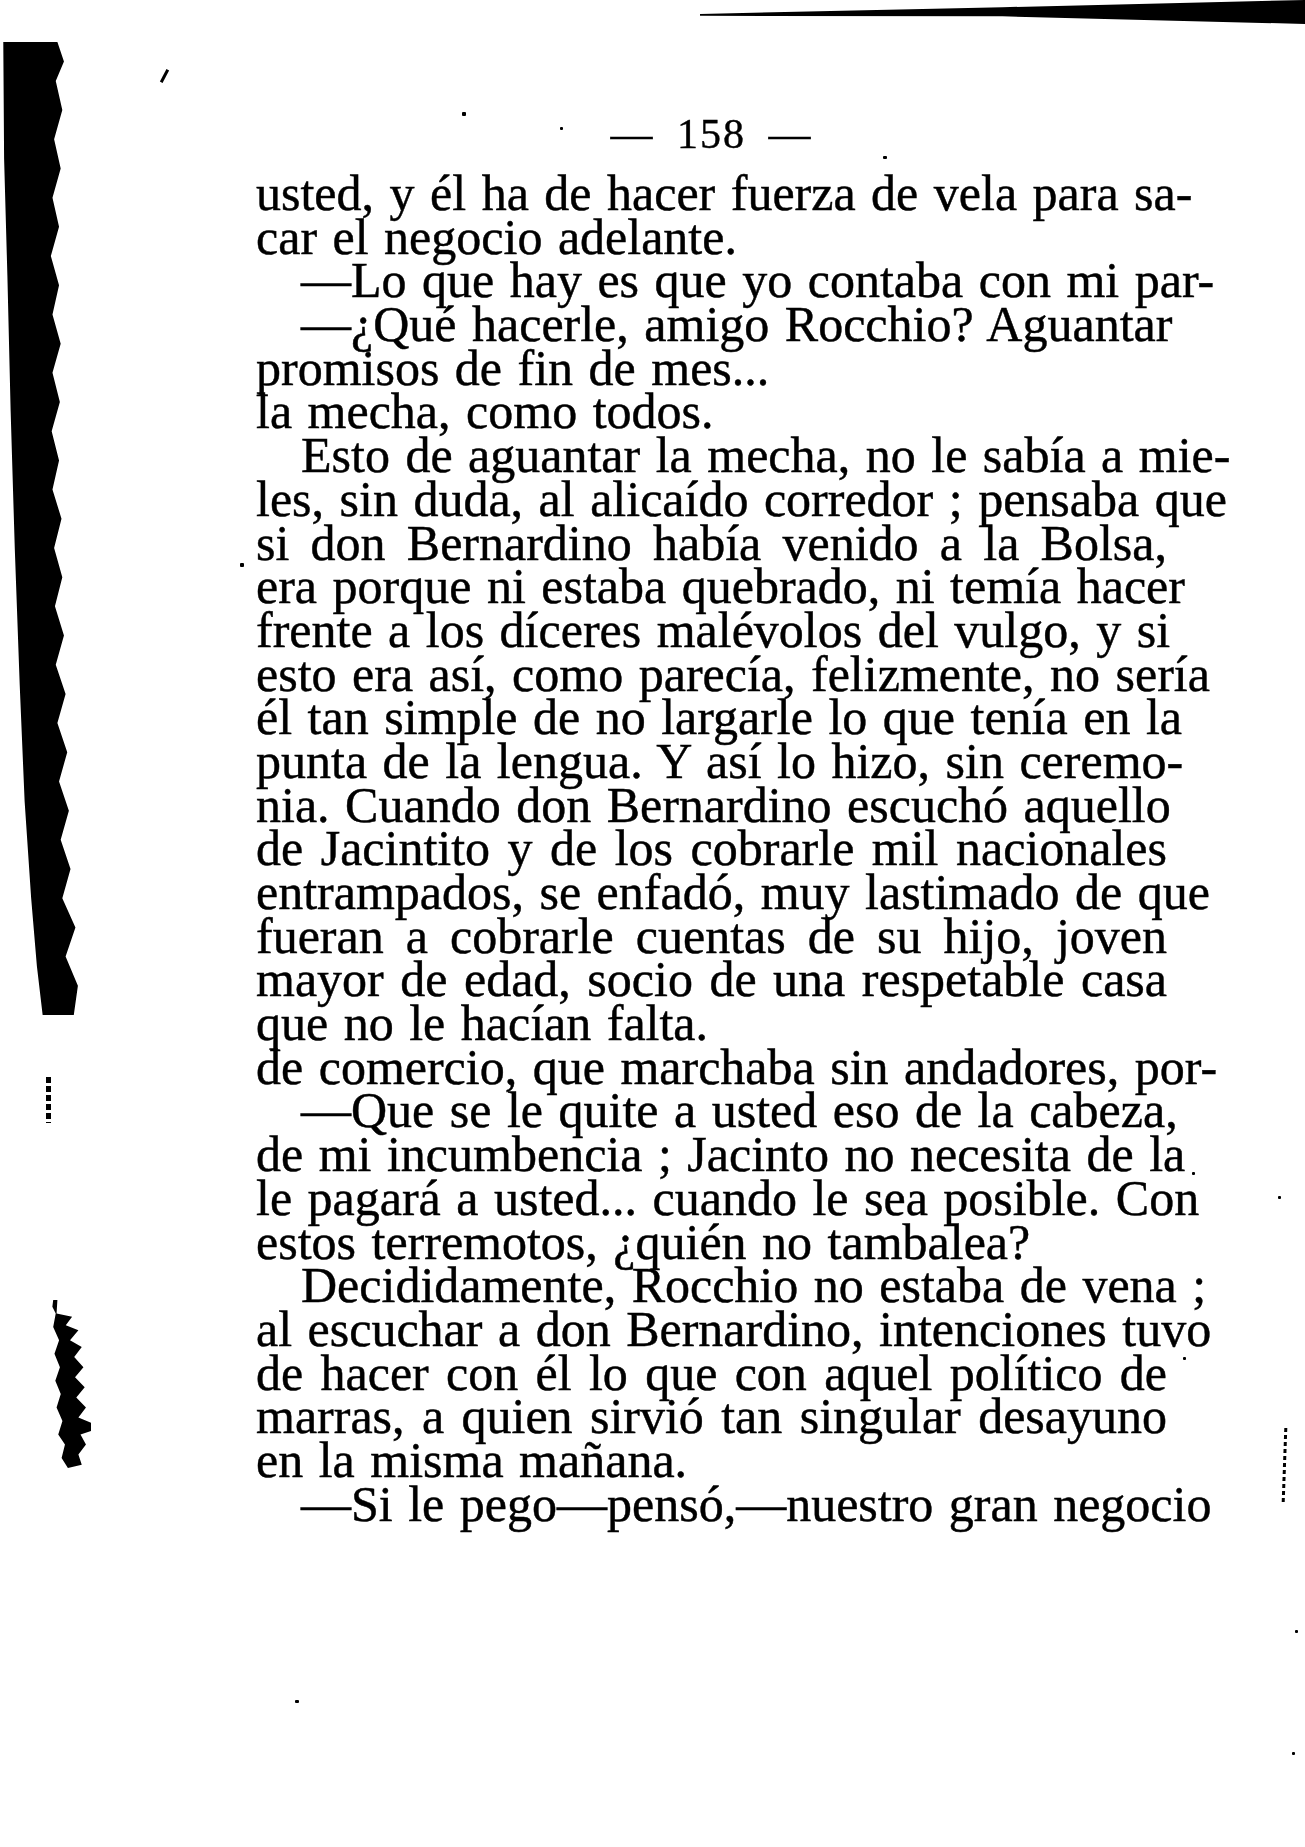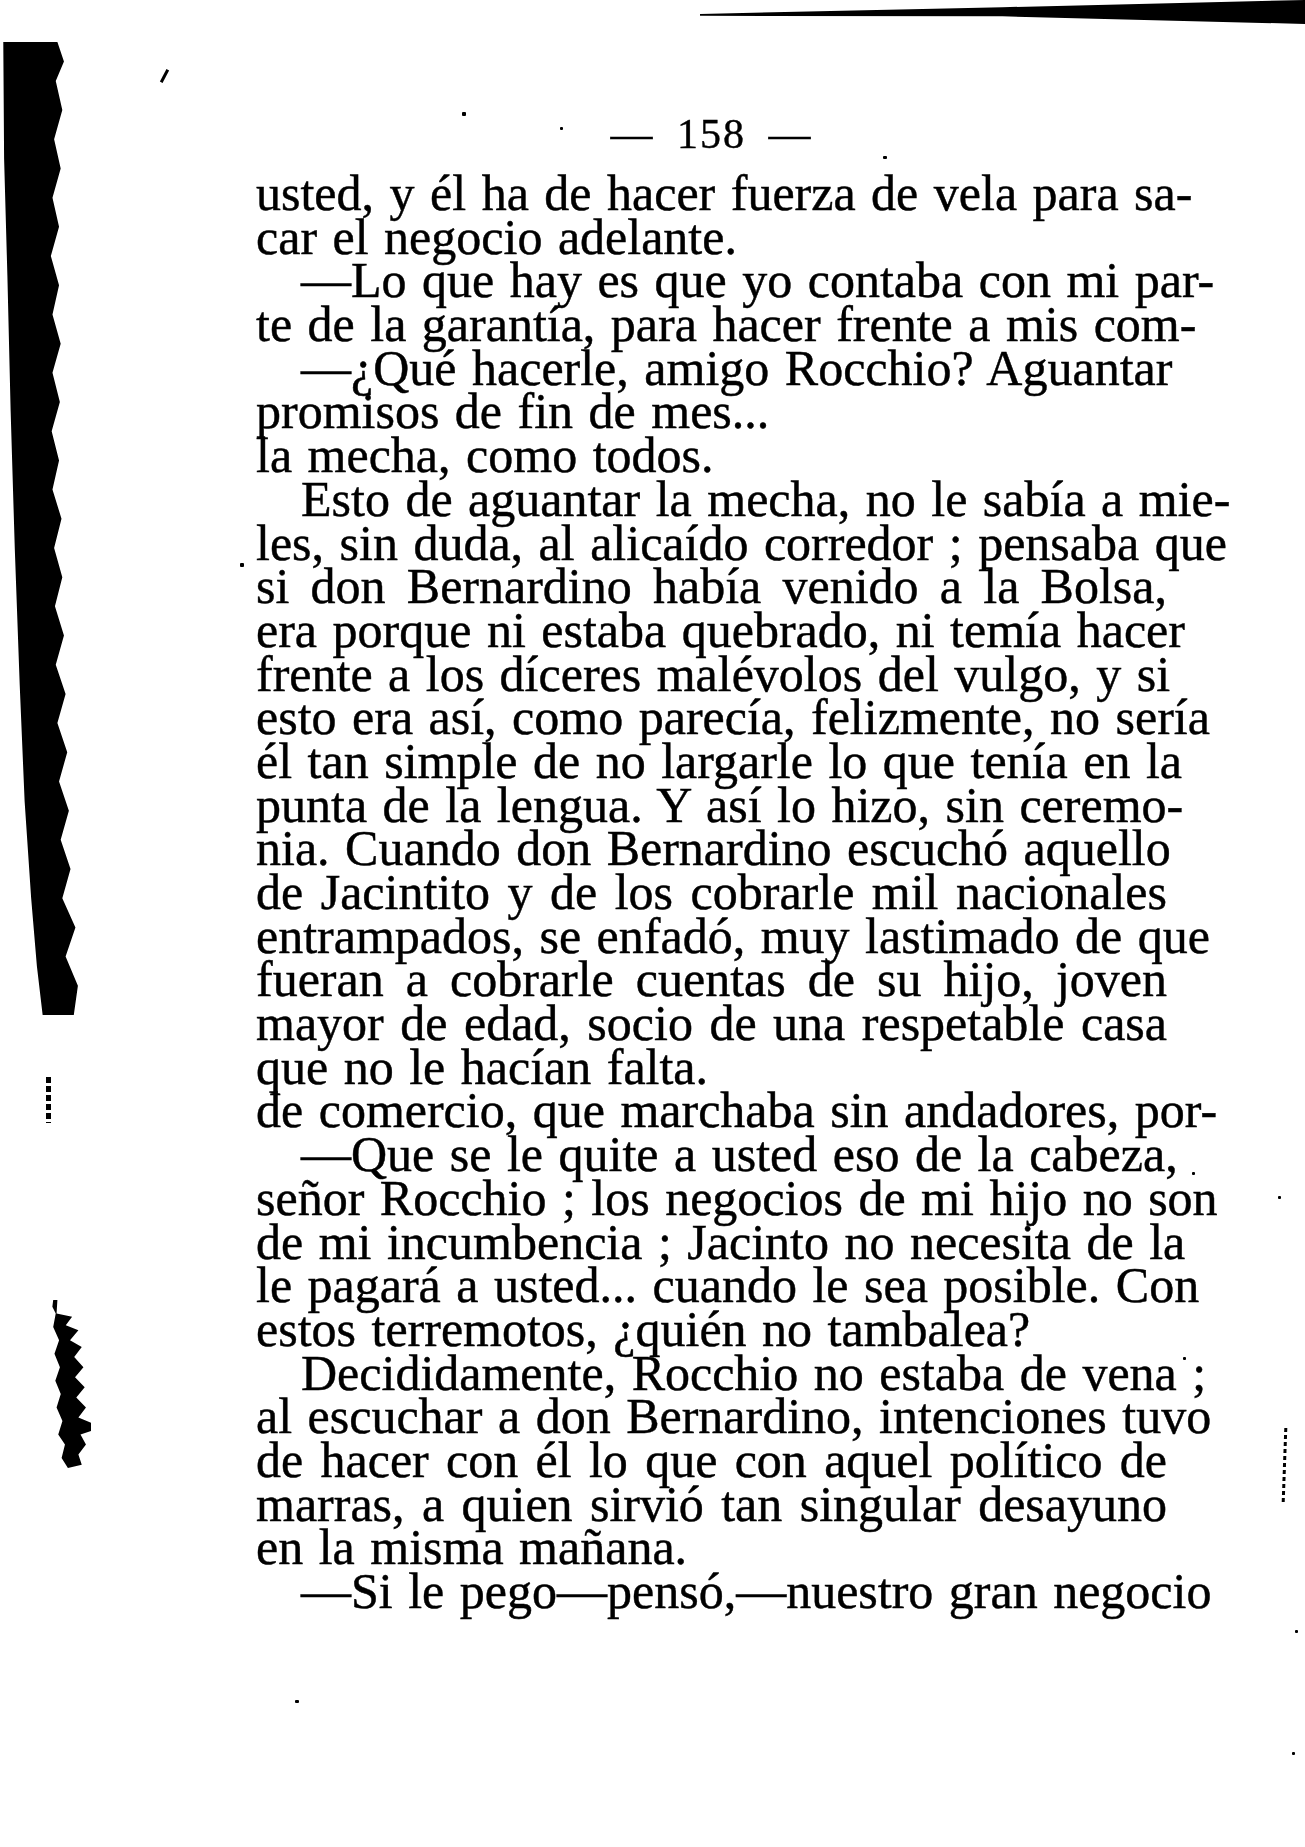--- a/index.html
+++ b/index.html
@@ -114,41 +114,39 @@
   <div class="speck" style="left:295px;top:1700px;width:4px;height:3px;"></div>
   <div class="speck" style="left:1295px;top:1630px;width:3px;height:3px;"></div>
   <div class="speck" style="left:1292px;top:1752px;width:3px;height:3px;"></div>
 
   <div class="page-number">— 158 —</div>
 
   <div class="text-block">
       <div class="line">usted, y él ha de hacer fuerza de vela para sa-</div>
       <div class="line endline">car el negocio adelante.</div>
       <div class="line indent">—Lo que hay es que yo contaba con mi par-</div>
-      <div class="line">te de la garantía, para hacer frente a mis com-</div>
       <div class="line indent">—¿Qué hacerle, amigo Rocchio? Aguantar</div>
       <div class="line endline">promisos de fin de mes...</div>
       <div class="line endline">la mecha, como todos.</div>
       <div class="line indent">Esto de aguantar la mecha, no le sabía a mie-</div>
       <div class="line">les, sin duda, al alicaído corredor ; pensaba que</div>
       <div class="line">si don Bernardino había venido a la Bolsa,</div>
       <div class="line">era porque ni estaba quebrado, ni temía hacer</div>
       <div class="line">frente a los díceres malévolos del vulgo, y si</div>
       <div class="line">esto era así, como parecía, felizmente, no sería</div>
       <div class="line">él tan simple de no largarle lo que tenía en la</div>
       <div class="line">punta de la lengua. Y así lo hizo, sin ceremo-</div>
       <div class="line">nia. Cuando don Bernardino escuchó aquello</div>
       <div class="line">de Jacintito y de los cobrarle mil nacionales</div>
       <div class="line">entrampados, se enfadó, muy lastimado de que</div>
       <div class="line">fueran a cobrarle cuentas de su hijo, joven</div>
       <div class="line">mayor de edad, socio de una respetable casa</div>
       <div class="line endline">que no le hacían falta.</div>
       <div class="line">de comercio, que marchaba sin andadores, por-</div>
       <div class="line indent">—Que se le quite a usted eso de la cabeza,</div>
-      <div class="line">señor Rocchio ; los negocios de mi hijo no son</div>
       <div class="line">de mi incumbencia ; Jacinto no necesita de la</div>
       <div class="line">le pagará a usted... cuando le sea posible. Con</div>
       <div class="line endline">estos terremotos, ¿quién no tambalea?</div>
       <div class="line indent">Decididamente, Rocchio no estaba de vena ;</div>
       <div class="line">al escuchar a don Bernardino, intenciones tuvo</div>
       <div class="line">de hacer con él lo que con aquel político de</div>
       <div class="line">marras, a quien sirvió tan singular desayuno</div>
       <div class="line endline">en la misma mañana.</div>
       <div class="line indent">—Si le pego—pensó,—nuestro gran negocio</div>
     </div>

